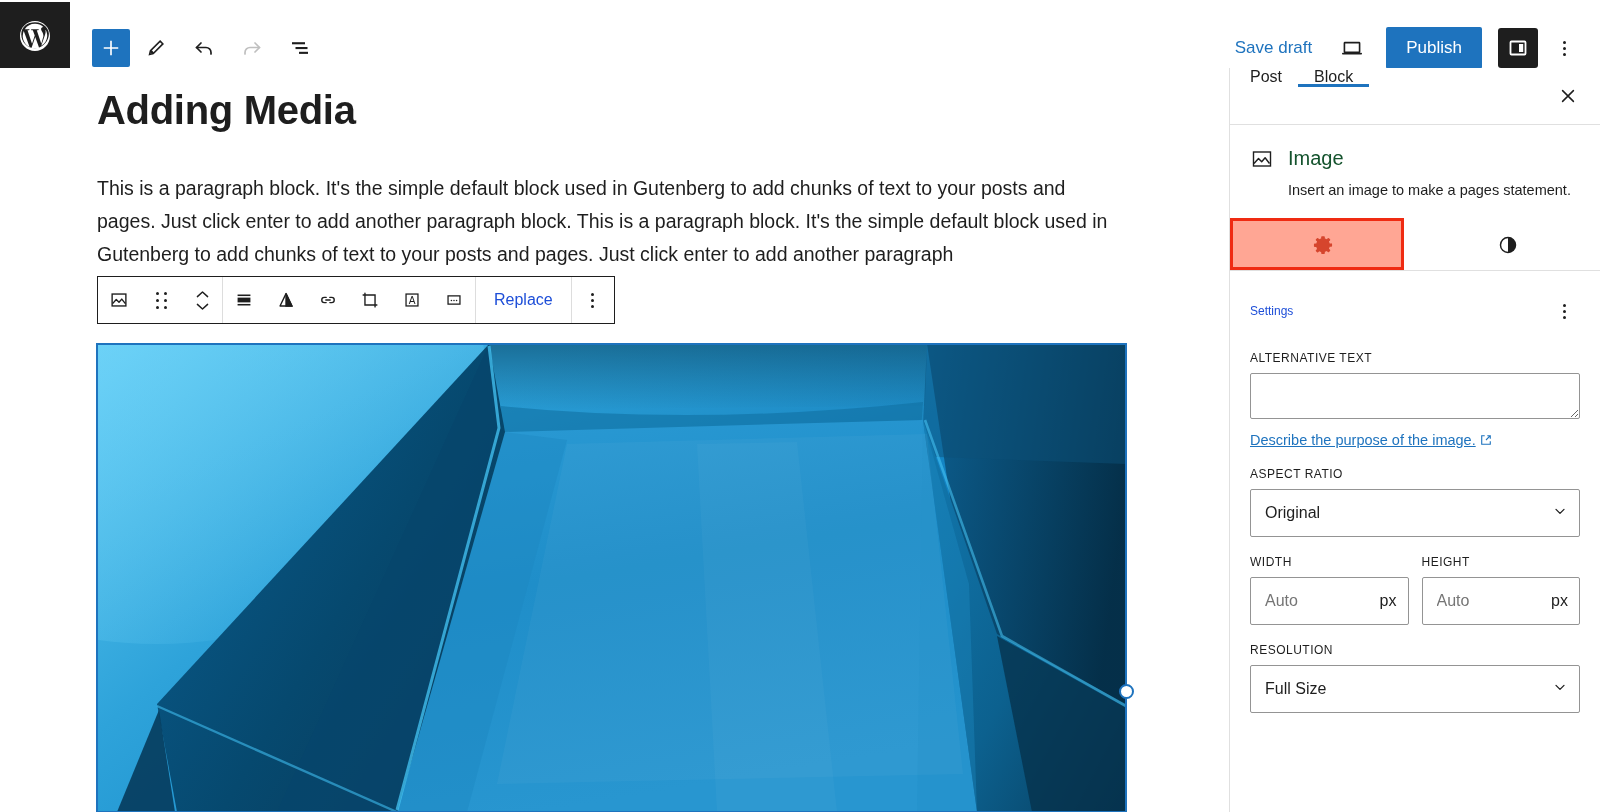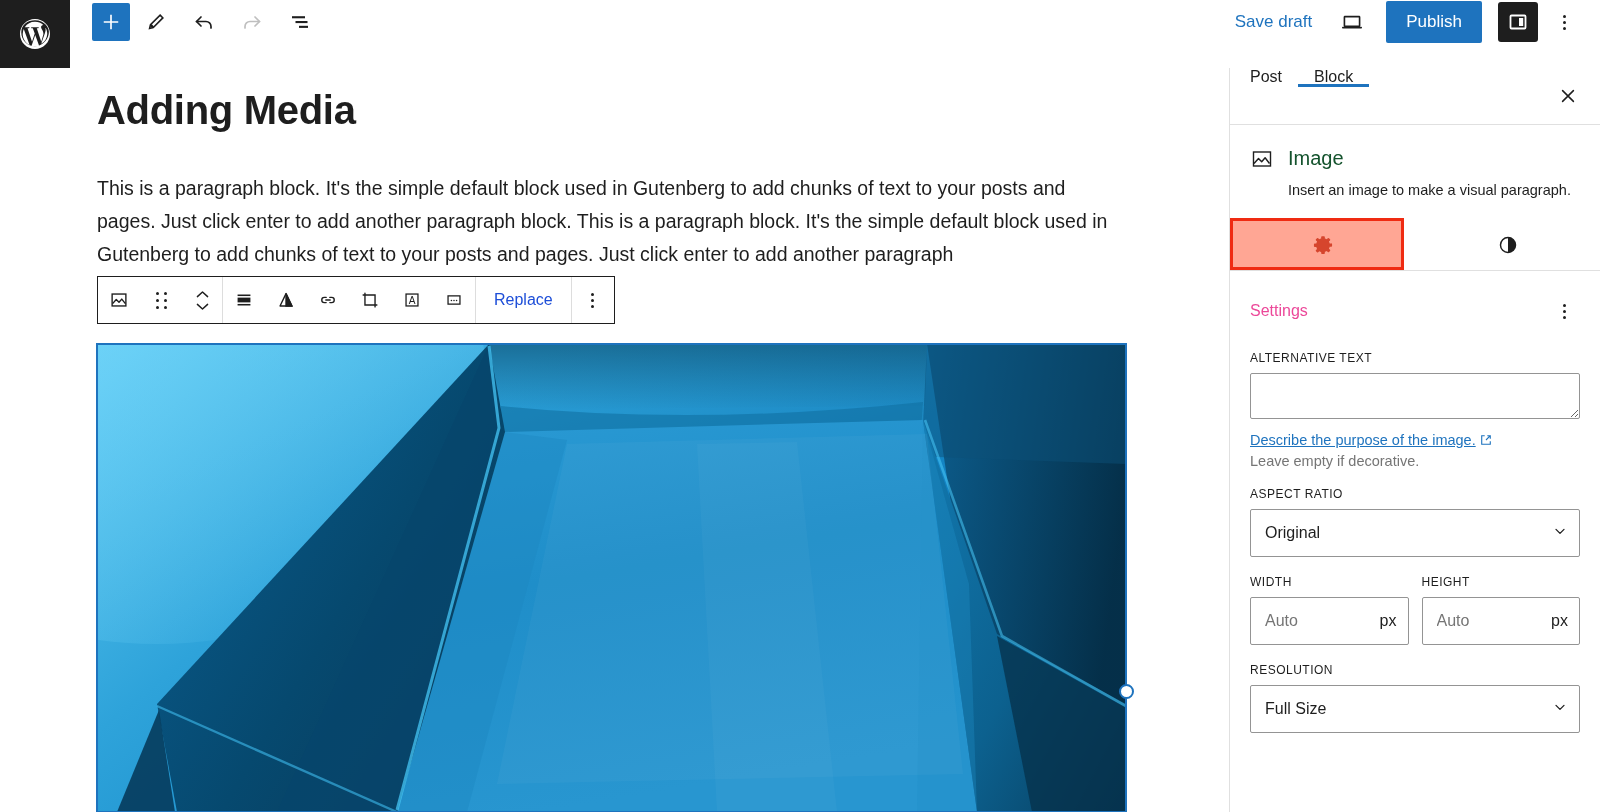--- a/index.html
+++ b/index.html
@@ -12,21 +12,21 @@
   }
 
   
   .app { position: relative; width: 1600px; height: 812px; background: #fff; }
 
   
   .topbar {
     position: absolute; top: 0; left: 0; width: 1600px; height: 71px;
     background: #ffffff;
     border-bottom: 1px solid #e0e0e0;
-    display: flex; align-items: flex-start;
+    display: flex; align-items: flex-end;
   }
   .wp-logo-btn {
     width: 70px; height: 68px; background: #1e1e1e;
     display: flex; align-items: center; justify-content: center;
     flex: 0 0 70px;
   }
   .wp-logo-btn svg { display: block; }
 
   .tb-left { display: flex; align-items: center; gap: 4px; padding-left: 22px; }
   .tb-btn {
@@ -154,21 +154,21 @@
   .annot-box {
     position: absolute; left: 0px; top: -1px; width: 174px; height: 52px;
     background: rgba(255,92,60,0.55); border: 3px solid #ef2b12;
     pointer-events: none; z-index: 4;
   }
 
   .settings-head {
     display: flex; align-items: center; justify-content: space-between;
     padding: 18px 18px 0 20px;
   }
-  .settings-title { font-size: 16px; color: #ec4899; font-weight: 400; }
+  .settings-title { font-size: 12px; color: #1d4ed8; font-weight: 400; }
 
   .field { padding: 0 20px; margin-top: 18px; }
   .field-label {
     font-size: 12px; letter-spacing: 0.5px; text-transform: uppercase;
     color: #1e1e1e; display: block; margin-bottom: 8px;
   }
   .alt-textarea {
     width: 100%; height: 46px; border: 1px solid #949494; border-radius: 2px;
     resize: vertical; font-family: inherit; font-size: 15px; padding: 8px 10px;
     background: #fff; color: #1e1e1e; display: block;
@@ -462,21 +462,21 @@
 
       <div class="block-card">
         <span class="block-card-icon">
           <svg width="24" height="24" viewBox="0 0 24 24" fill="none" stroke="#1e1e1e" stroke-width="1.4">
             <rect x="3.5" y="5" width="17" height="14"></rect>
             <path d="M4 16.5l4.5-5 3.2 3.3 3.4-4 4.4 5.7" stroke-linejoin="round"></path>
           </svg>
         </span>
         <div>
           <div class="block-card-title">Image</div>
-          <div class="block-card-desc">Insert an image to make a visual paragraph.</div>
+          <div class="block-card-desc">Insert an image to make a pages statement.</div>
         </div>
       </div>
 
       <div class="sb-subtabs">
         <button class="sb-subtab" title="Settings">
           <svg width="22" height="22" viewBox="0 0 24 24" fill="#a4291b">
             <path d="M12 8.1a3.9 3.9 0 1 0 0 7.8 3.9 3.9 0 0 0 0-7.8zm0 6a2.1 2.1 0 1 1 0-4.2 2.1 2.1 0 0 1 0 4.2z"></path>
             <path d="M21 10.3h-1.7a7.6 7.6 0 0 0-.85-2.05l1.2-1.2a.9.9 0 0 0 0-1.27l-1.13-1.13a.9.9 0 0 0-1.27 0l-1.2 1.2A7.6 7.6 0 0 0 14 5v-1.7a.9.9 0 0 0-.9-.9h-2.2a.9.9 0 0 0-.9.9V5c-.73.18-1.42.47-2.05.85l-1.2-1.2a.9.9 0 0 0-1.27 0L4.35 5.78a.9.9 0 0 0 0 1.27l1.2 1.2c-.38.63-.67 1.32-.85 2.05H3a.9.9 0 0 0-.9.9v2.2c0 .5.4.9.9.9h1.7c.18.73.47 1.42.85 2.05l-1.2 1.2a.9.9 0 0 0 0 1.27l1.13 1.13a.9.9 0 0 0 1.27 0l1.2-1.2c.63.38 1.32.67 2.05.85V21c0 .5.4.9.9.9h2.2a.9.9 0 0 0 .9-.9v-1.7c.73-.18 1.42-.47 2.05-.85l1.2 1.2a.9.9 0 0 0 1.27 0l1.13-1.13a.9.9 0 0 0 0-1.27l-1.2-1.2c.38-.63.67-1.32.85-2.05H21a.9.9 0 0 0 .9-.9v-2.2a.9.9 0 0 0-.9-.9z"></path>
           </svg>
         </button>
@@ -506,21 +506,20 @@
       </div>
 
       <div class="alt-help">
         <a class="help-link">
           <span>Describe the purpose of the image.</span>
           <svg width="12" height="12" viewBox="0 0 14 14" fill="none" stroke="#1e73be" stroke-width="1.3">
             <path d="M5.5 2H2v10h10V8.5"></path>
             <path d="M8.5 2H12v3.5M12 2L7 7"></path>
           </svg>
         </a>
-        <div class="help-note">Leave empty if decorative.</div>
       </div>
 
       <div class="field">
         <label class="field-label">Aspect Ratio</label>
         <div class="select-wrap">
           <div class="sel">Original</div>
           <span class="sel-chevron">
             <svg width="16" height="16" viewBox="0 0 20 20" fill="none" stroke="#1e1e1e" stroke-width="1.6" stroke-linecap="round" stroke-linejoin="round">
                 <path d="M5 8l5 5 5-5"></path>
               </svg>

